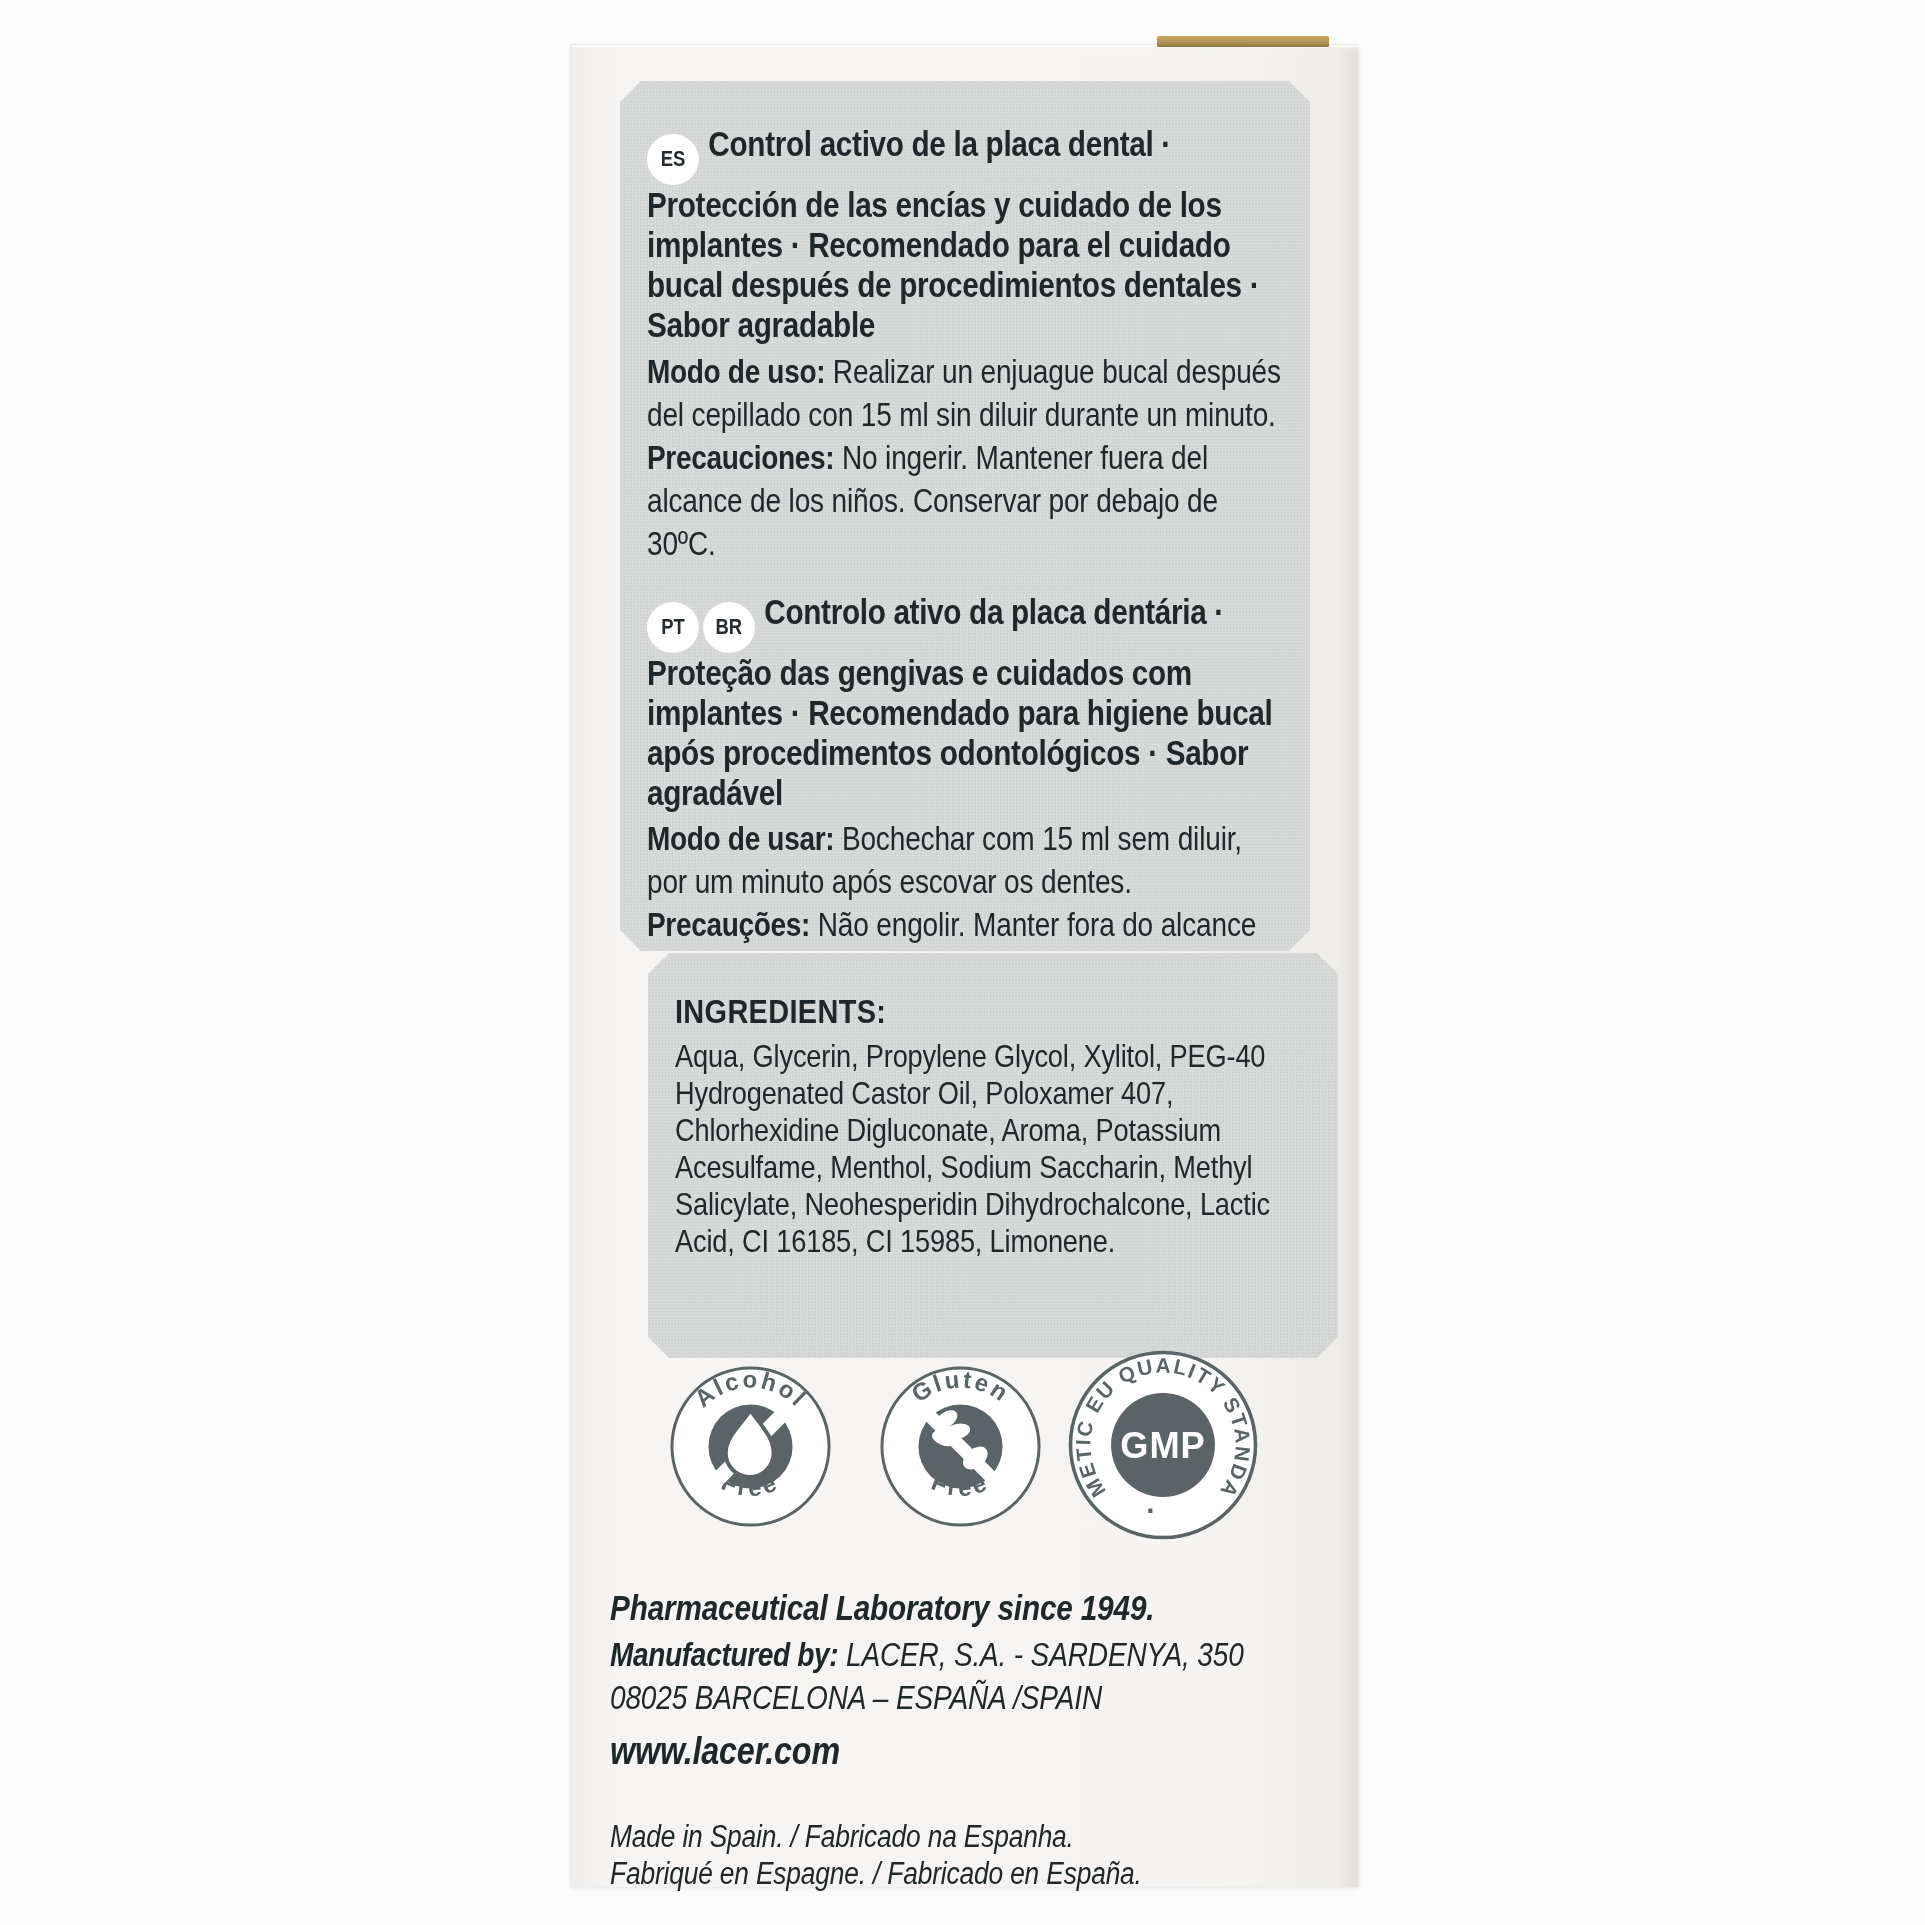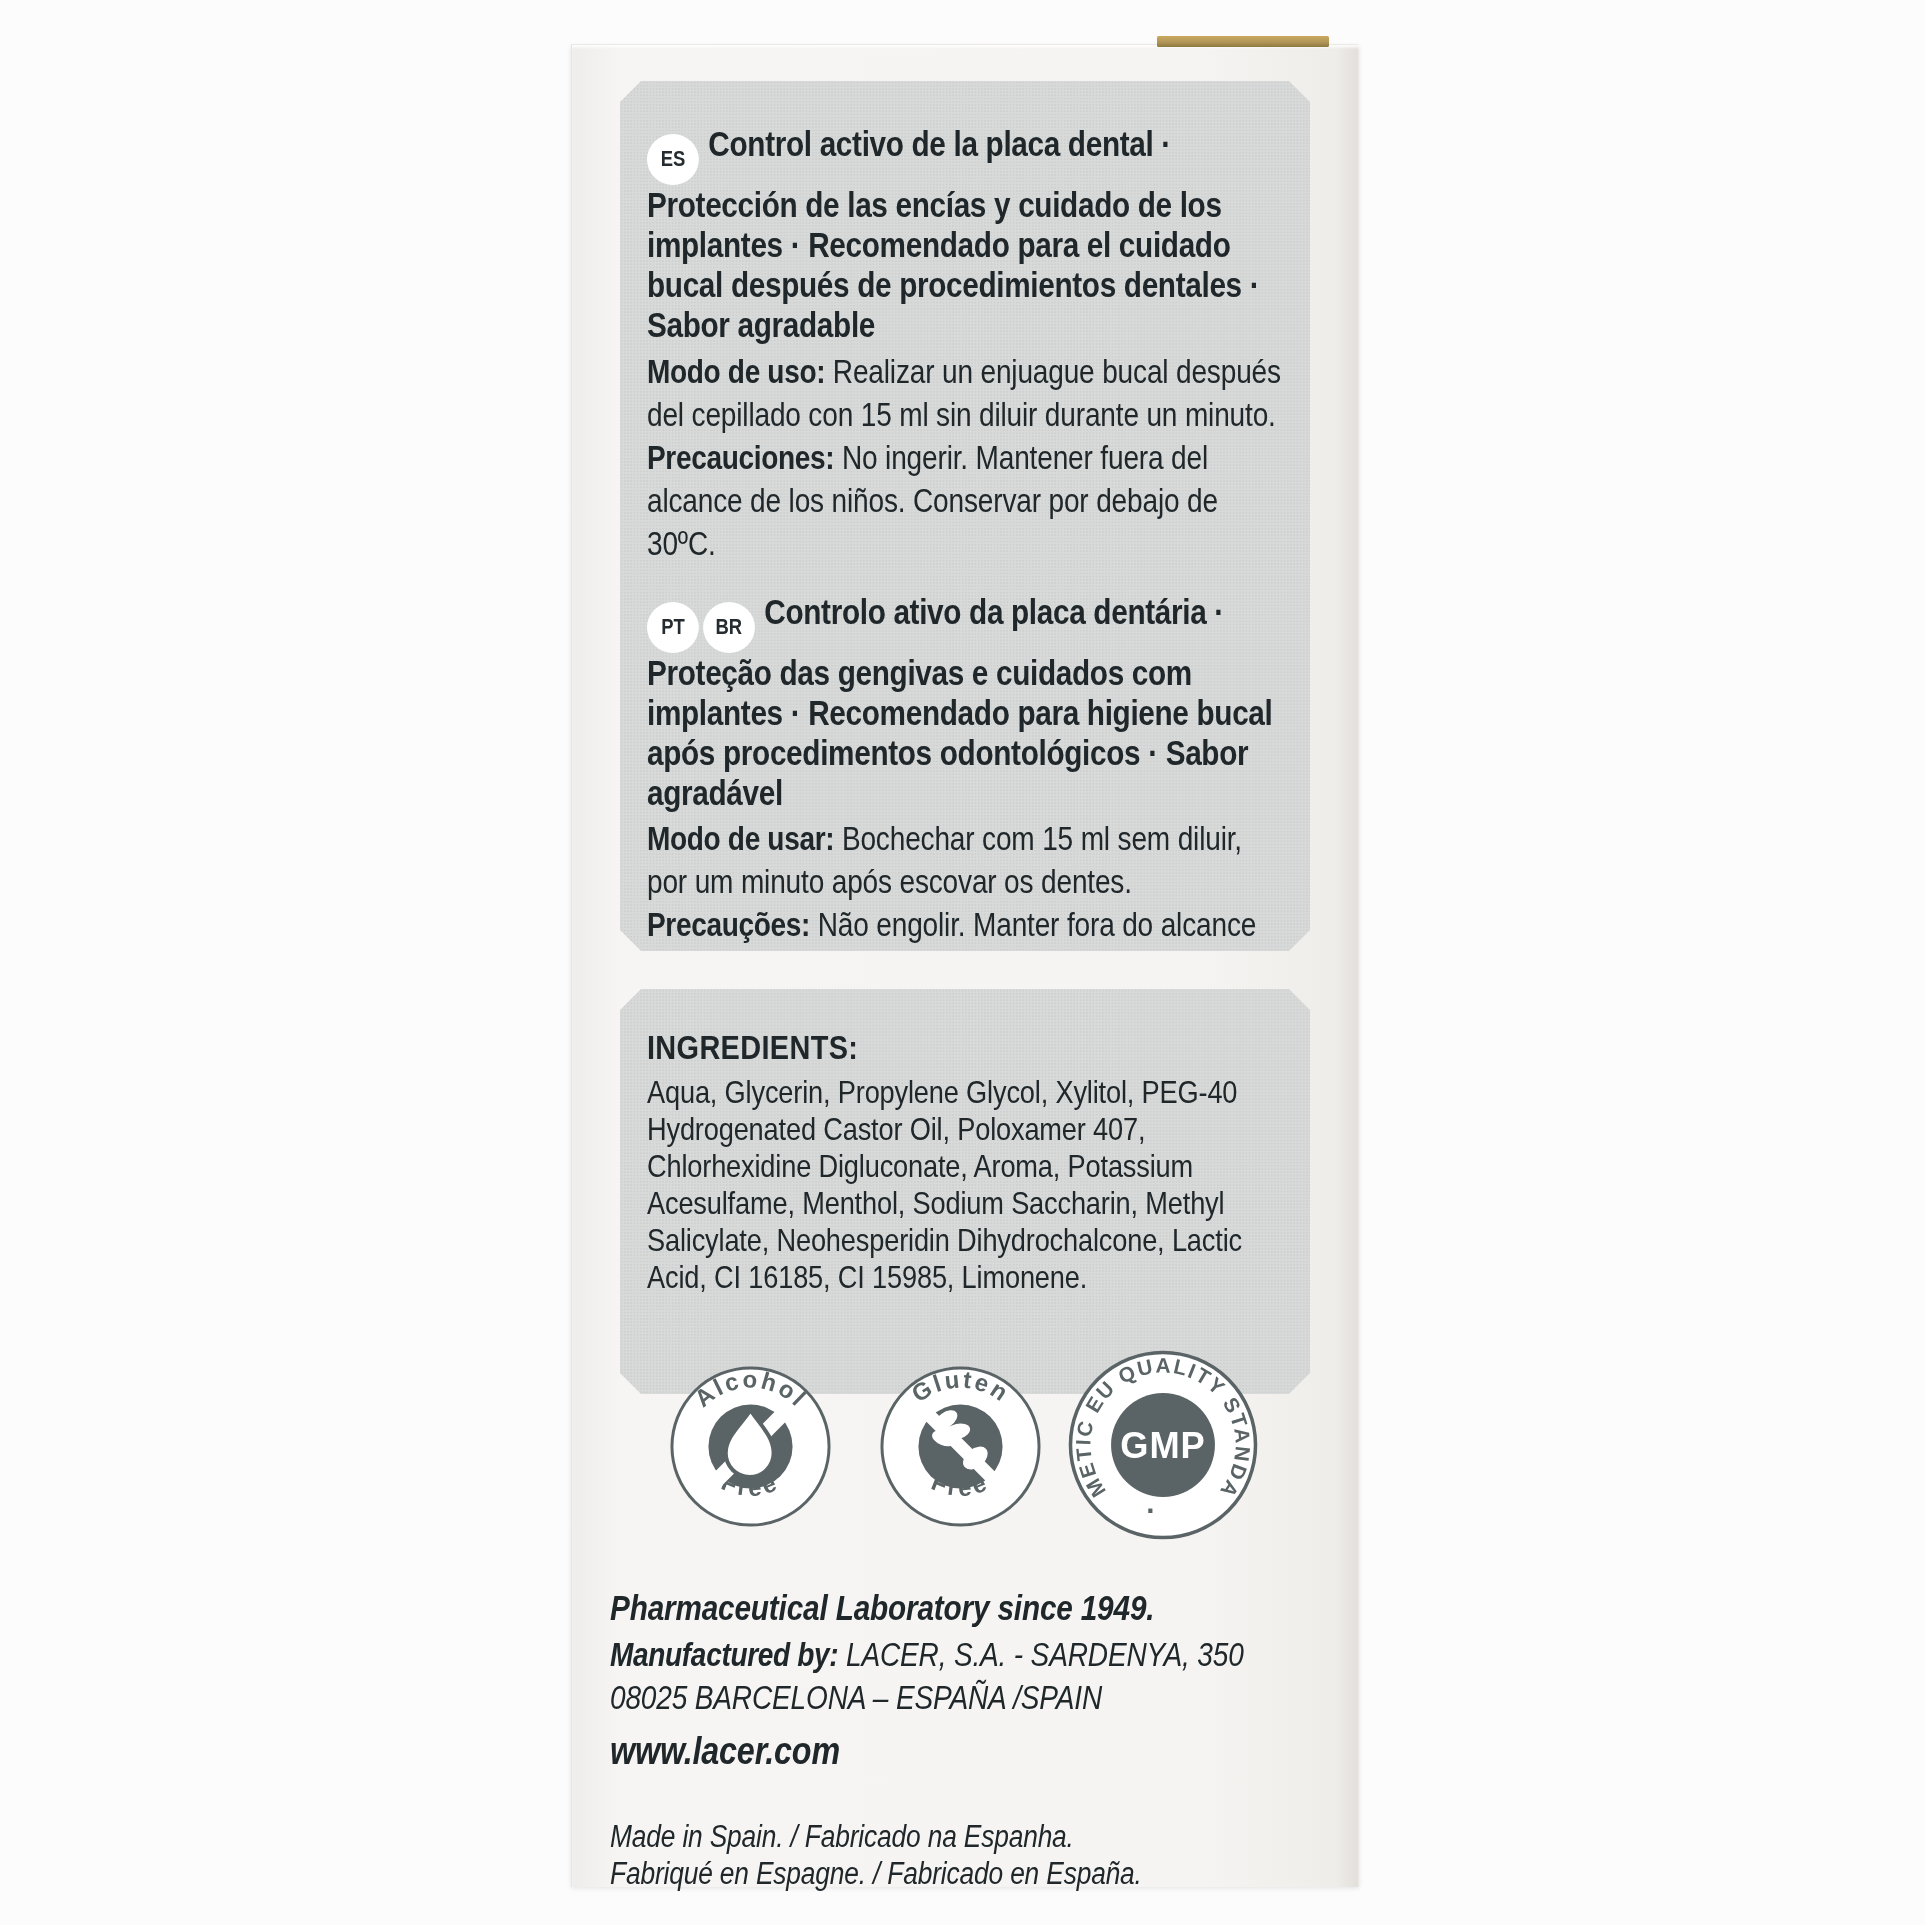--- a/index.html
+++ b/index.html
@@ -24,21 +24,21 @@
   }
   
   .panel{
     position:absolute;left:48px;width:690px;
     background-color:#d8dad9;
     background-image:radial-gradient(circle,rgba(60,72,74,.07) 0.8px,transparent 1px);
     background-size:3.2px 3.2px;
     clip-path:polygon(21px 0,calc(100% - 21px) 0,100% 21px,100% calc(100% - 21px),calc(100% - 21px) 100%,21px 100%,0 calc(100% - 21px),0 21px);
   }
   .panel1{top:36px;height:870px;padding:43px 0 0 27px;box-sizing:border-box;}
-  .panel2{top:944px;height:405px;padding:40px 0 0 27px;box-sizing:border-box;}
+  .panel2{top:908px;height:405px;padding:40px 0 0 27px;box-sizing:border-box;margin-left:28px;}
   
   .hscale{transform:scaleX(.85);transform-origin:0 0;width:746px;}
   .hscale-f{transform:scaleX(.85);transform-origin:0 0;width:826px;}
 
   .headline{font-size:35px;line-height:40px;font-weight:bold;letter-spacing:-0.4px;margin:0 0 4.8px 0;}
   .body{font-size:33px;line-height:43px;letter-spacing:-0.2px;margin:0;}
   .body b{letter-spacing:-0.4px;}
   .pt-block{margin-top:27px;}
   .badge{
     display:inline-flex;align-items:center;justify-content:center;

